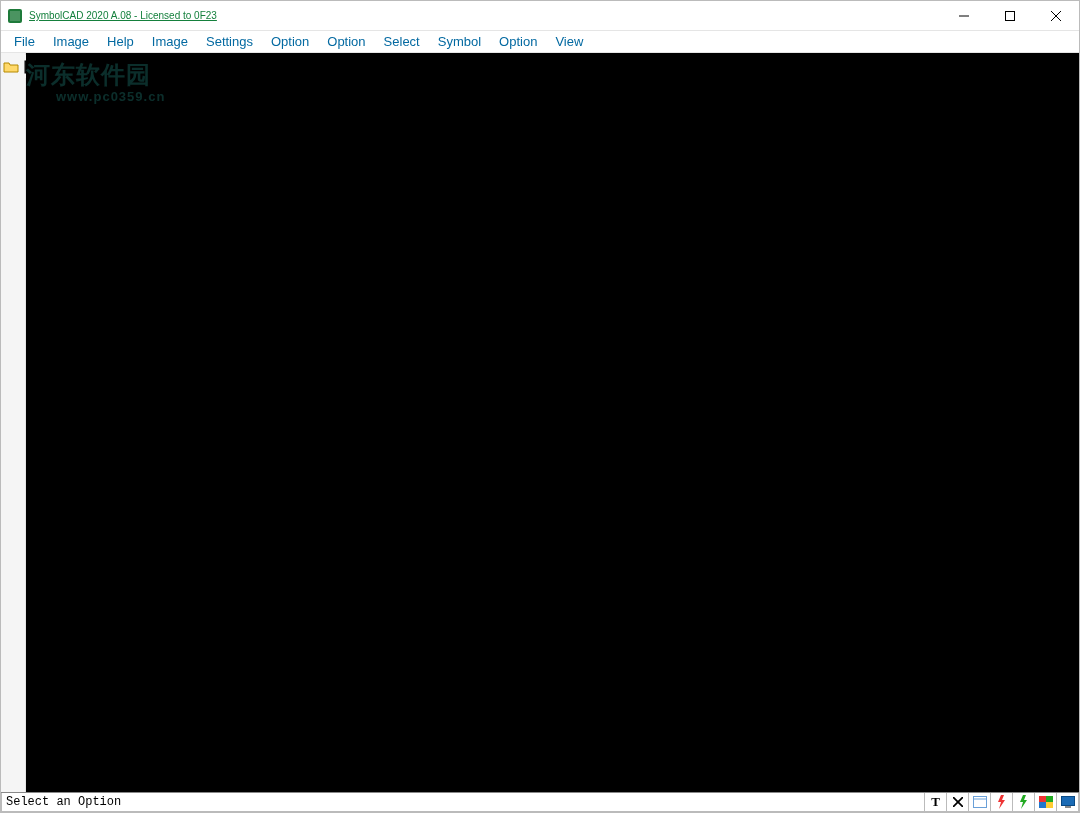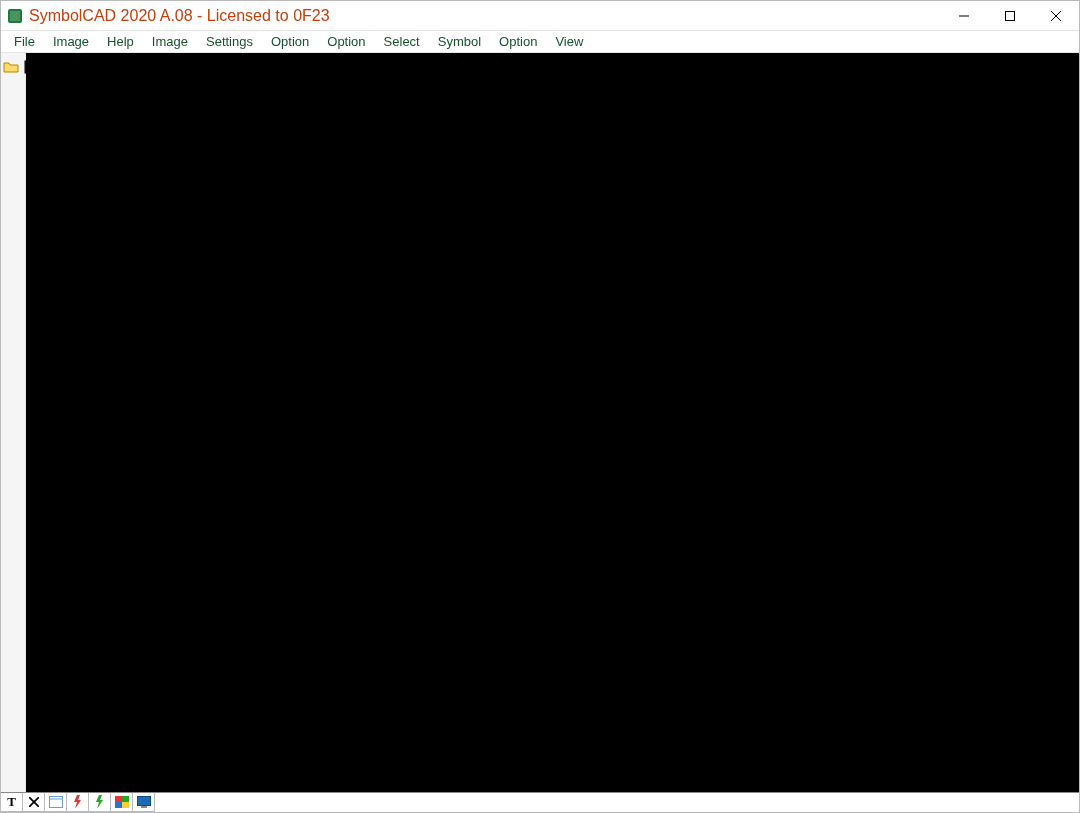--- a/index.html
+++ b/index.html
@@ -22,41 +22,41 @@
     align-items: center;
     padding: 0 0 0 6px;
     border-bottom: 1px solid #e5e5e5;
     position: relative;
   }
   .titlebar .appicon {
     width: 16px; height: 16px;
     margin-right: 6px;
     display: inline-flex; align-items: center; justify-content: center;
   }
-  .titlebar .title { color: #c2410c; font-size: 16px; }
+  .titlebar .title { color: #15803d; font-size: 10px; text-decoration: underline; }
   .winbtns { margin-left: auto; display: flex; height: 100%; }
   .winbtn {
     width: 46px; height: 100%;
     display: flex; align-items: center; justify-content: center;
     color: #000; font-size: 10px;
   }
   
   .menubar {
     height: 22px;
     display: flex;
     align-items: center;
     padding: 0 4px;
     gap: 0;
     background:#fff;
     border-bottom:1px solid #e5e5e5;
   }
   .menuitem {
     padding: 2px 9px;
     font-size: 13px;
-    color:#14532d;
+    color:#0369a1;
     cursor: default;
   }
   
   .mainrow {
     flex: 1 1 auto;
     display: flex;
     min-height: 0;
   }
   .toolbar-left {
     width: 25px;
@@ -165,20 +165,24 @@
   <span class="menuitem">Settings</span>
   <span class="menuitem">Option</span>
   <span class="menuitem">Option</span>
   <span class="menuitem">Select</span>
   <span class="menuitem">Symbol</span>
   <span class="menuitem">Option</span>
   <span class="menuitem">View</span>
 </div>
 
 <div class="mainrow" style="position:relative">
+  <div class="watermark">
+    <span>河东软件园</span>
+    <span class="sub">www.pc0359.cn</span>
+  </div>
 
   <div class="toolbar-left">
     <div class="tbtn">
         <span>
           <svg width="16" height="16">
             <path d="M1 4h5l1 2h8v7H1z" fill="#ffd96b" stroke="#b58900"></path>
           </svg>
         </span>
       </div>
     <div class="tbtn">
@@ -346,20 +350,21 @@
             <path d="M9 8h5M12 5l3 3-3 3" stroke="#c63" fill="none" stroke-width="1.5"></path>
           </svg>
         </span>
       </div>
   </div>
 
   <div class="canvas"></div>
 </div>
 
 <div class="statusbar">
+  <div class="status-left">Select an Option</div>
   <div class="status-right">
     <div class="sbtn">
         <span style="font:bold 13px serif">T</span>
       </div>
     <div class="sbtn">
         <span>
           <svg width="10" height="10">
             <line x1="0" y1="0" x2="10" y2="10" stroke="#000" stroke-width="1.7"></line>
             <line x1="10" y1="0" x2="0" y2="10" stroke="#000" stroke-width="1.7"></line>
           </svg>

